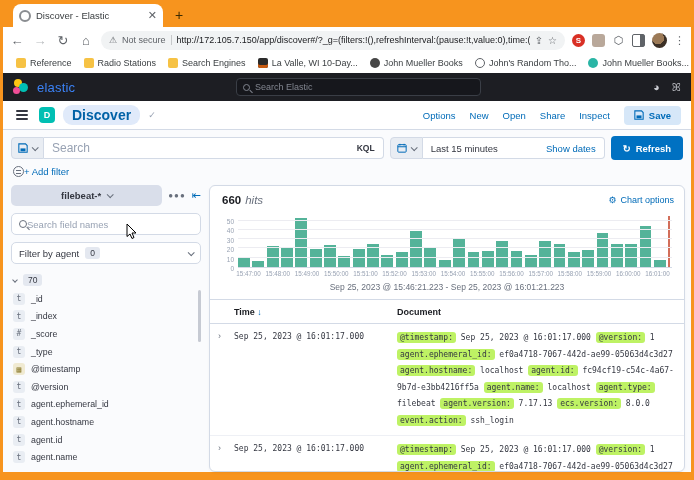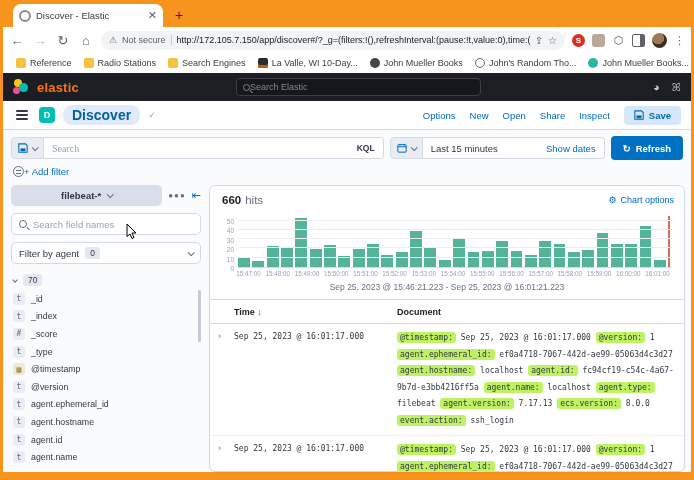--- a/index.html
+++ b/index.html
@@ -42,22 +42,22 @@
   .bm-ic.wp { background:#464646; border-radius:50%; }
   .bm-ic.globe { background:#fff; border:1.5px solid #5f6368; border-radius:50%; }
   .bm-ic.teal { background:#2ab5a5; border-radius:50%; }
   .bm-spacer { flex:1; }
   .bm-div { width:1px; height:12px; background:#dadce0; }
 
   
   .eheader { height:28px; background:#1d1e23; display:flex; align-items:center; padding:0 10px; gap:8px; }
   .elogo { width:16px; height:16px; position:relative; flex:none; }
   .elogo i { position:absolute; border-radius:50%; }
-  .ebrand { color:#f97316; font-size:13px; font-weight:bold; letter-spacing:.2px; }
-  .esearch { position:absolute; left:233px; width:245px; height:18px; background:#16171c; border:1px solid #3a3e46; border-radius:4px; display:flex; align-items:center; padding:0 6px; }
+  .ebrand { color:#3b82f6; font-size:13px; font-weight:normal; letter-spacing:.2px; }
+  .esearch { position:absolute; left:233px; width:245px; height:18px; background:#16171c; border:1px solid #3a3e46; border-radius:4px; display:flex; align-items:center; gap:5px; padding:0 6px; }
   .esearch .mag { width:7px; height:7px; border:1.3px solid #81858f; border-radius:50%; position:relative; flex:none; }
   .esearch .mag::after { content:""; position:absolute; width:4px; height:1.3px; background:#81858f; transform:rotate(45deg); left:5px; top:6px; }
   .esearch span { color:#81858f; font-size:9px; }
   .eh-right { margin-left:auto; display:flex; gap:12px; align-items:center; }
   .eh-ic { color:#c9cbd1; font-size:11px; }
 
   
   .navrow { height:29px; background:#fff; border-bottom:1px solid #d3dae6; display:flex; align-items:center; padding:0 10px; gap:8px; }
   .burger { display:flex; flex-direction:column; gap:2.5px; padding:3px; }
   .burger i { width:12px; height:1.6px; background:#343741; border-radius:1px; }
@@ -67,62 +67,62 @@
   .nav-actions { margin-left:auto; display:flex; align-items:center; gap:14px; }
   .nav-link { color:#006bb8; font-size:9.5px; }
   .save-btn { background:#d6e7f8; color:#006bb8; font-size:9.5px; font-weight:bold; border-radius:4px; padding:4px 10px; display:flex; gap:5px; align-items:center; }
 
   
   .appbody { background:#fafbfd; flex:1; display:flex; flex-direction:column; min-height:0; }
   .querybar { display:flex; align-items:center; gap:6px; padding:6px 8px 4px 8px; }
   .qleft { display:flex; align-items:center; gap:4px; background:#e9edf3; border:1px solid #d3dae6; border-radius:4px 0 0 4px; height:22px; padding:0 6px; }
   .qgroup { display:flex; flex:1; min-width:0; }
   .qinput { flex:1; background:#fff; border:1px solid #d3dae6; border-left:none; border-radius:0 4px 4px 0; height:22px; display:flex; align-items:center; padding:0 8px; min-width:0; }
-  .qinput .ph { color:#98a2b3; font-size:10px; flex:1;font-family:Liberation Serif, serif; }
+  .qinput .ph { color:#98a2b3; font-size:12px; flex:1; }
   .kql { color:#343741; font-size:8.5px; font-weight:bold; }
   .dategroup { display:flex; width:215px; flex:none; }
   .dleft { display:flex; align-items:center; gap:4px; background:#e9edf3; border:1px solid #d3dae6; border-radius:4px 0 0 4px; height:22px; padding:0 6px; }
   .dmain { flex:1; background:#fff; border:1px solid #d3dae6; border-left:none; border-radius:0 4px 4px 0; height:22px; display:flex; align-items:center; padding:0 8px; gap:4px; }
   .drange { font-size:9.5px; color:#343741; flex:1; }
   .show-dates { font-size:9.5px; color:#006bb8; flex:none;text-align:center; }
   .refresh-btn { background:#0071c2; color:#fff; border-radius:4px; height:24px; padding:0 12px; display:flex; align-items:center; gap:5px; font-size:9.5px; font-weight:bold; flex:none; }
   .filterrow { display:flex; align-items:center; padding:2px 8px 6px 10px; }
   .filt-ic { width:11px; height:11px; border:1.3px solid #69707d; border-radius:50%; position:relative; }
   .filt-ic::after { content:""; position:absolute; left:2px; right:2px; top:3px; border-top:1.2px solid #69707d; box-shadow:0 3px 0 #69707d; }
   .addfilter { color:#006bb8; font-size:9.5px; }
 
   
   .content { flex:1; display:flex; gap:8px; padding:2px 6px 0 8px; min-height:0; }
   .sidebar { width:190px; flex:none; display:flex; flex-direction:column; min-height:0; }
   .ip-row { display:flex; align-items:center; gap:6px; }
   .ip-btn { flex:1; background:#d9deea; border-radius:5px; height:21px; display:flex; align-items:center; justify-content:center; gap:6px; font-size:9.5px; font-weight:bold; color:#343741; }
   .dots { color:#69707d; font-size:8px; letter-spacing:1px; }
   .collapse-ic { color:#006bb8; font-size:11px; }
-  .sfield { margin-top:7px; background:#fff; border:1px solid #d3dae6; border-radius:5px; height:22px; display:flex; align-items:center; gap:6px; padding:0 7px; }
+  .sfield { margin-top:7px; background:#fff; border:1px solid #d3dae6; border-radius:5px; height:22px; display:flex; align-items:center; padding:0 7px; }
   .sfield .mag2 { width:8px; height:8px; border:1.4px solid #69707d; border-radius:50%; position:relative; flex:none; }
   .sfield .mag2::after { content:""; position:absolute; width:4px; height:1.4px; background:#69707d; transform:rotate(45deg); left:6px; top:7px; }
   .sfield span { color:#98a2b3; font-size:9.5px; }
   .ftype { margin-top:7px; background:#fff; border:1px solid #d3dae6; border-radius:5px; height:22px; display:flex; align-items:center; gap:6px; padding:0 7px; }
   .ftype .lbl { font-size:9.5px; color:#343741; }
   .cnt-badge { background:#e4e8f0; border-radius:3px; font-size:8.5px; color:#343741; padding:1px 5px; }
   .ftype .chev { margin-left:auto; }
   .avail { display:flex; align-items:center; gap:6px; margin:10px 2px 4px 2px; }
   .avail .ttl { font-size:9px; font-weight:bold; color:#1a1c21; flex:1; }
   .fieldlist { flex:1; overflow:hidden; position:relative; padding-left:2px; }
   .frow { display:flex; align-items:center; gap:6px; height:17.6px; }
   .ficon { width:12px; height:12px; border-radius:3px; background:#e9edf3; color:#69707d; font-size:8px; display:flex; align-items:center; justify-content:center; flex:none; font-family:"DejaVu Sans Mono", monospace; }
   .ficon.date { background:#f0ead2; color:#8a7a2c; }
   .fname { font-size:8.8px; color:#343741; white-space:nowrap; }
   .sscroll { position:absolute; right:0; top:0; width:3px; height:52px; background:#c6cad3; border-radius:2px; }
 
   
   .main { flex:1; background:#fff; border:1px solid #d3dae6; border-radius:6px; display:flex; flex-direction:column; min-width:0; overflow:hidden; box-shadow:0 1px 3px rgba(0,0,0,.04); }
   .hits-row { display:flex; align-items:center; padding:8px 10px 4px 12px; }
   .hits-num { font-size:11.5px; font-weight:bold; color:#1a1c21; }
-  .hits-lbl { font-size:11.5px; color:#69707d; margin-left:4px; }
+  .hits-lbl { font-size:11.5px; color:#69707d; margin-left:4px;font-style:italic; }
   .chart-opt { margin-left:auto; color:#006bb8; font-size:9px; display:flex; align-items:center; gap:4px; }
   .chart-wrap { display:flex; padding:6px 12px 0 8px; gap:4px; }
   .yaxis { width:16px; position:relative; height:52px; flex:none; }
   .yaxis span { position:absolute; right:0; font-size:6.5px; color:#98a2b3; transform:translateY(-50%); }
   .plot { flex:1; height:52px; position:relative; border-bottom:1px solid #d3dae6; }
   .grid { position:absolute; left:0; right:0; height:1px; background:#ececf1; }
   .bars { position:absolute; inset:0; display:flex; align-items:flex-end; gap:2.5px; padding-right:6px; }
   .bar { flex:1; background:#54b399; }
   .nowline { position:absolute; right:2px; top:0; bottom:0; width:2px; background:#d26e5a; }
   .xticks { display:flex; padding:2px 12px 0 24px; }

